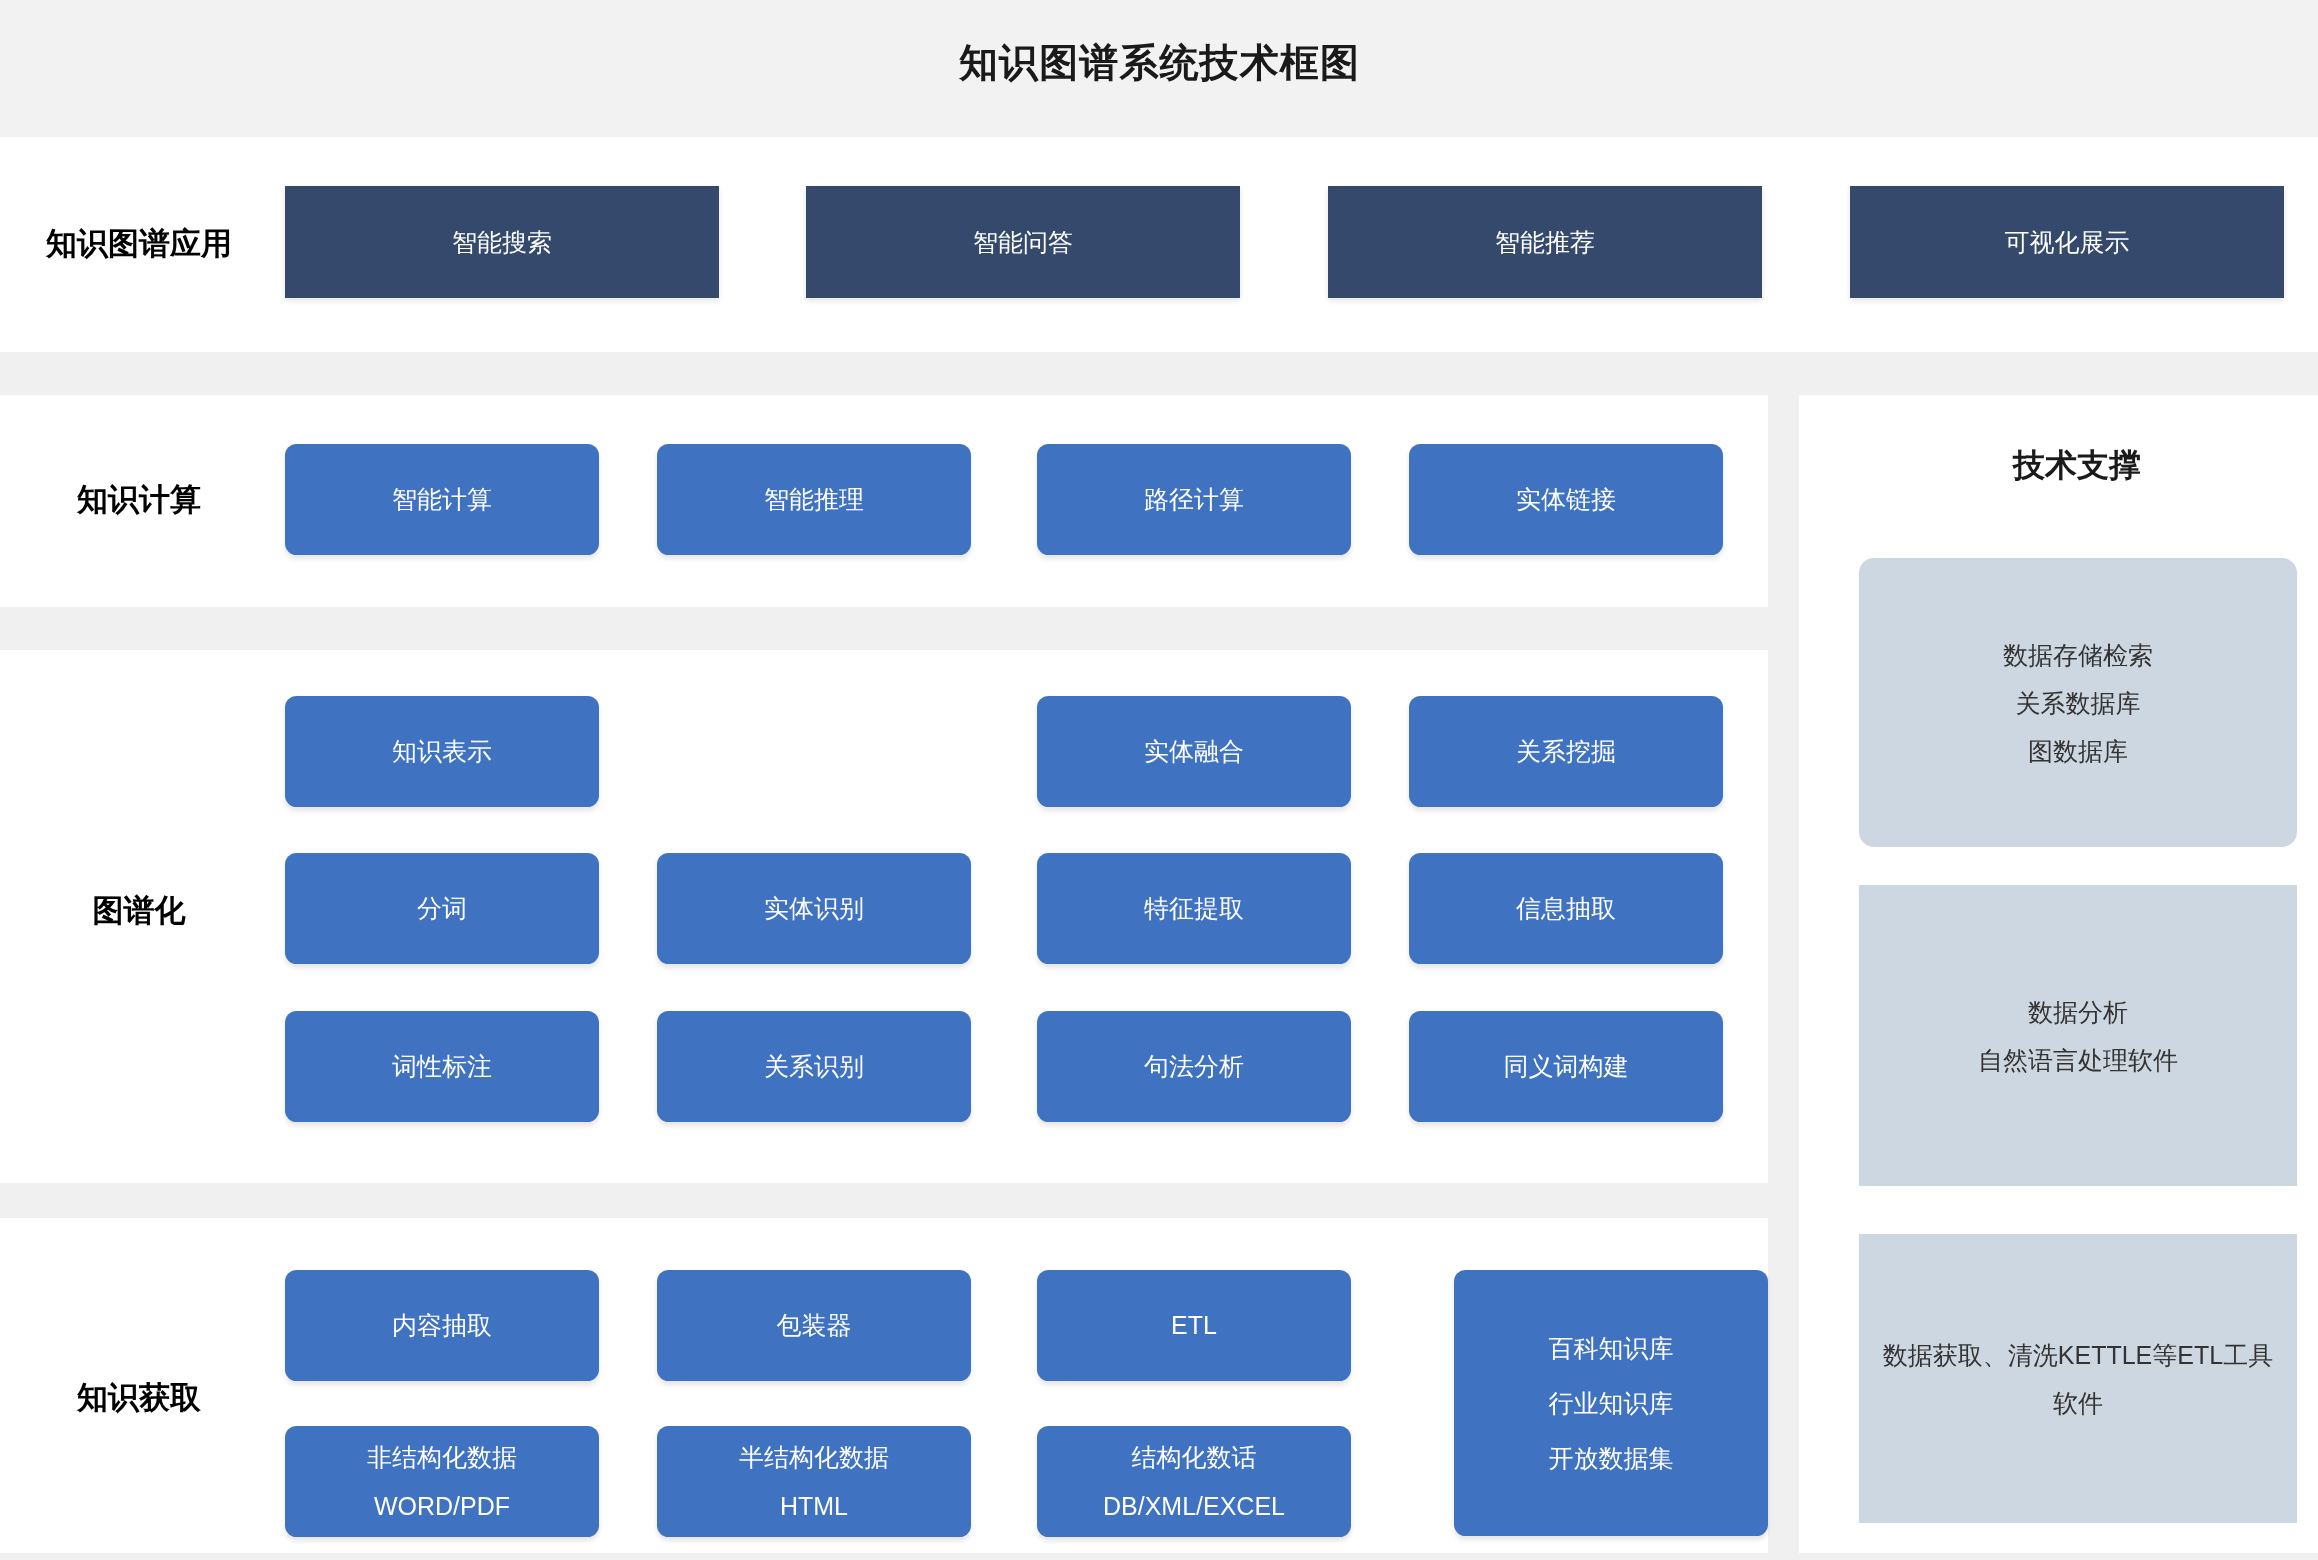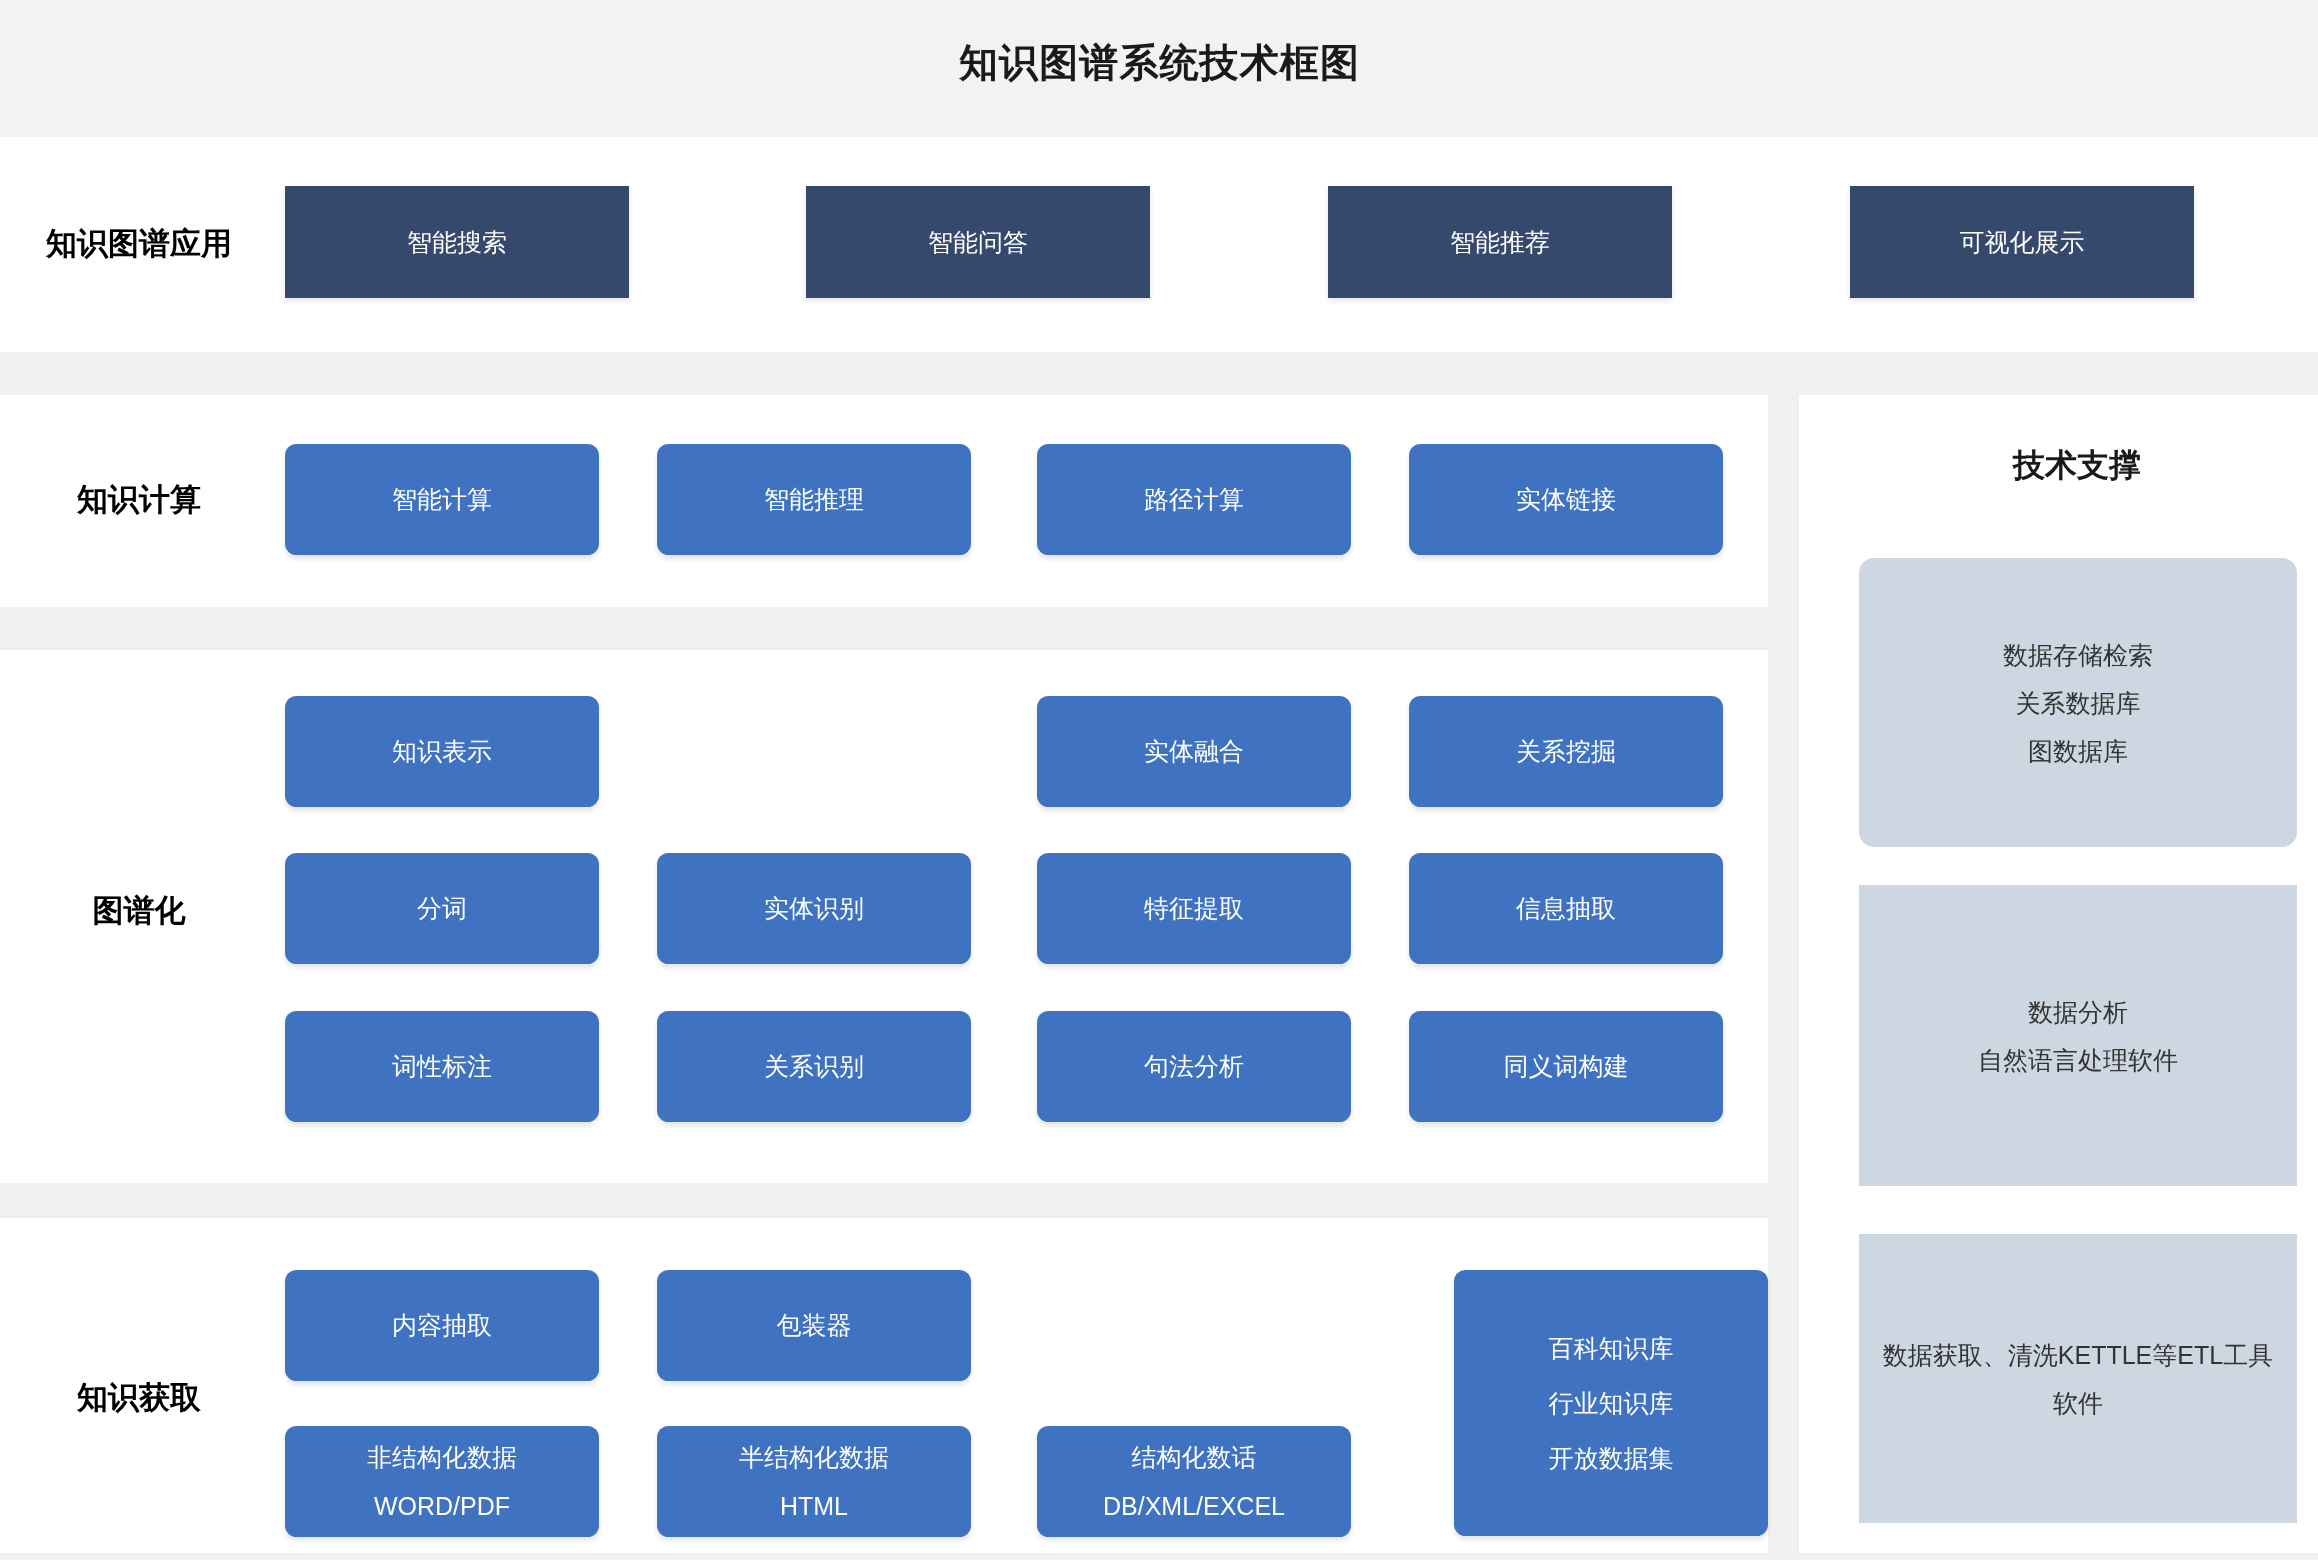--- a/index.html
+++ b/index.html
@@ -31,21 +31,21 @@
   }
   .section-label {
     position: absolute; width: 246px; text-align: center;
     font-size: 31px; font-weight: 700; color: #000000; line-height: 38px;
   }
   .support-title {
     position: absolute; left: 1799px; top: 444px; width: 556px;
     text-align: center; font-size: 32px; font-weight: 700; color: var(--heading_text);
   }
   .navy-box {
-    position: absolute; width: 344px; height: 112px;
+    position: absolute; width: 434px; height: 112px;
     background: var(--app_box_bg); color: var(--box_text);
     display: flex; align-items: center; justify-content: center;
     font-size: 25px; box-shadow: 0 3.4px 5.7px rgba(0,0,0,0.10);
   }
   .blue-box {
     position: absolute; width: 314px; height: 111px;
     background: var(--process_box_bg); color: var(--box_text);
     display: flex; flex-direction: column; align-items: center; justify-content: center;
     font-size: 25px; border-radius: 11.5px; box-shadow: 0 3.4px 5.7px rgba(0,0,0,0.10);
     text-align: center;
@@ -94,20 +94,21 @@
   <div class="blue-box" style="left:1409px;top:853px;">信息抽取</div>
   <div class="blue-box" style="left:285px;top:1011px;">词性标注</div>
   <div class="blue-box" style="left:657px;top:1011px;">关系识别</div>
   <div class="blue-box" style="left:1037px;top:1011px;">句法分析</div>
   <div class="blue-box" style="left:1409px;top:1011px;">同义词构建</div>
 
   <div class="panel" style="left:0;top:1218px;width:1768px;height:335px;"></div>
   <div class="section-label" style="left:16px;top:1379px;">知识获取</div>
   <div class="blue-box" style="left:285px;top:1270px;">内容抽取</div>
   <div class="blue-box" style="left:657px;top:1270px;">包装器</div>
+  <div class="blue-box" style="left:1037px;top:1270px;">ETL</div>
   <div class="blue-box tall" style="left:1409px;top:1270px;">
     <div class="line">百科知识库</div>
     <div class="line">行业知识库</div>
     <div class="line">开放数据集</div>
   </div>
   <div class="blue-box" style="left:285px;top:1426px;">
     <div class="line">非结构化数据</div>
     <div class="line">WORD/PDF</div>
   </div>
   <div class="blue-box" style="left:657px;top:1426px;">

